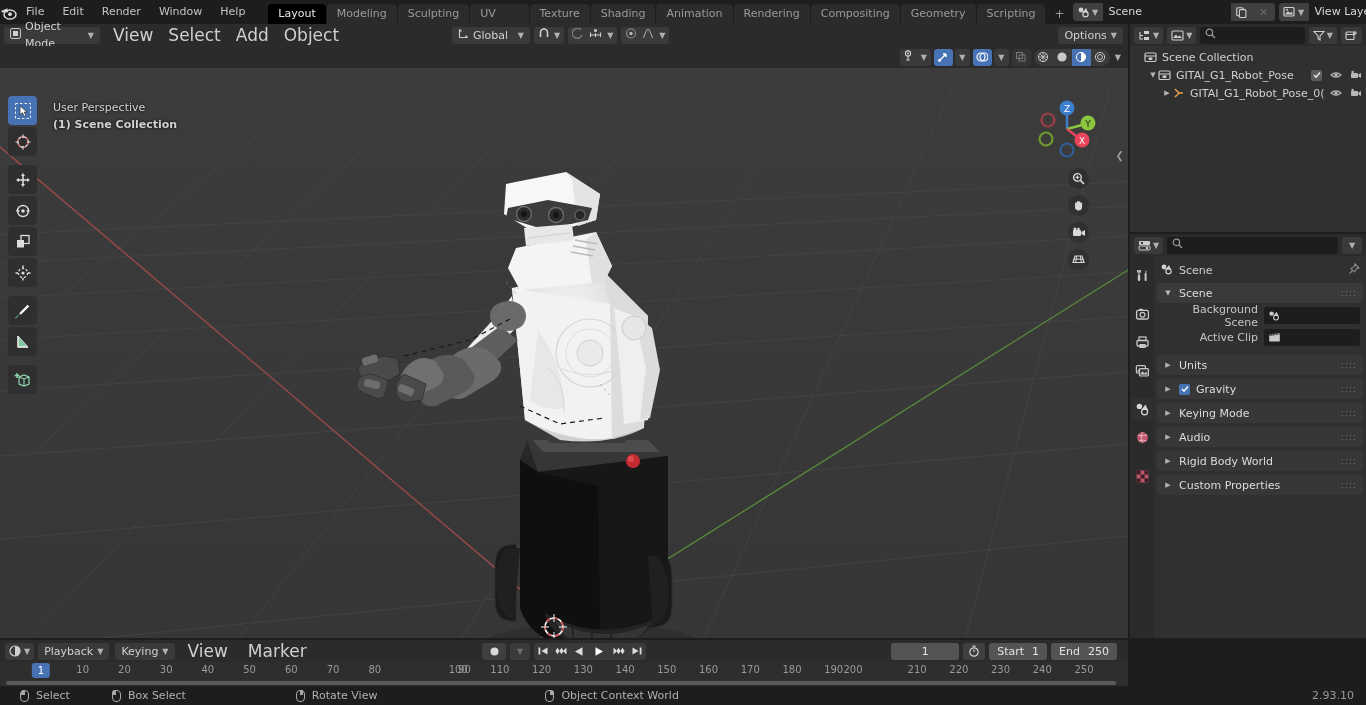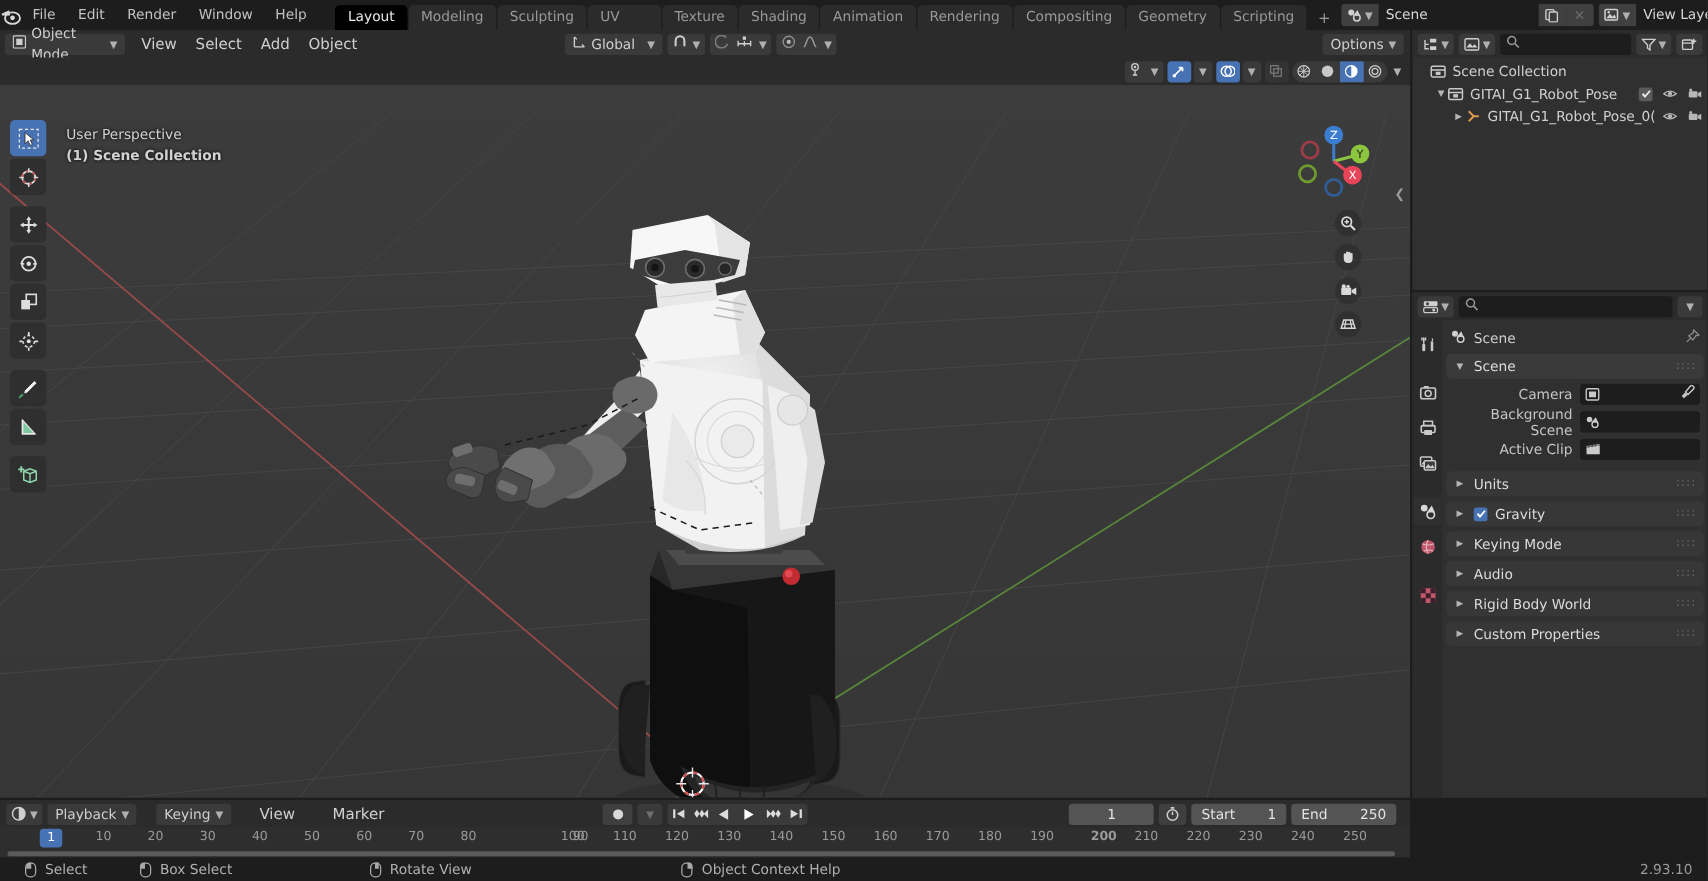--- a/index.html
+++ b/index.html
@@ -54,21 +54,21 @@
     background: #2b2b2b; display: flex; align-items: center; padding-left: 4px;
   }
   .vp-header2 {
     position: absolute; left:0; top:22px; width: 1128px; height: 22px;
     background: #2b2b2b; display: flex; align-items: center; padding-left: 4px;
   }
   .hdr-btn {
     height: 17px; line-height: 17px; background: #3a3a3a; border-radius: 3px;
     padding: 0 6px; font-size: 11px; color: #d0d0d0; display:flex; align-items:center; gap:4px;
   }
-  .hdr-flat { height: 17px; line-height: 17px; padding: 0 7px; font-size: 12px; color: #d0d0d0; border-radius:3px; }
+  .hdr-flat { height: 17px; line-height: 17px; padding: 0 7px; font-size: 17px; color: #d0d0d0; border-radius:3px; }
   .chev { font-size: 8px; color: #b0b0b0; }
   .mode-dd { width: 96px; justify-content: space-between; }
 
   .vp-right { margin-left:auto; display:flex; align-items:center; gap:3px; padding-right:5px; }
   .shade-group { display:flex; align-items:center; background:#3a3a3a; border-radius:9px; height:17px; overflow:hidden;}
   .shade-btn { width:19px; height:17px; display:flex;align-items:center;justify-content:center; }
   .shade-btn.on { background:#4772b3; }
 
   .canvas {
     position: absolute; left: 0; top: 44px; width: 1128px; height: 570px;
@@ -130,21 +130,21 @@
   .prop-label { width:98px; text-align:right; font-size:11px; color:#c5c5c5;}
   .prop-field { flex:1; height:17px; background:#1d1d1d; border-radius:3px; display:flex; align-items:center; padding:0 4px; gap:4px;}
   .eyedrop { margin-left:auto; color:#c9c9c9; }
   .chk { width:11px;height:11px;background:#4772b3;border-radius:2px;display:flex;align-items:center;justify-content:center;color:#fff;font-size:8px;}
 
   
   .timeline { position:absolute; left:0; top:640px; width:1128px; height:46px; background:#303030; }
   .tl-header { height:22px; background:#2b2b2b; display:flex; align-items:center; padding:0 5px; gap:4px; }
   .tl-right { margin-left:auto; display:flex; align-items:center; gap:4px; padding-right:6px;}
   .num-field { height:17px; background:#545454; border-radius:3px; display:flex;align-items:center;justify-content:center; font-size:11px; color:#e2e2e2;}
-  .range-field { height:17px; background:#545454; border-radius:3px; display:flex;align-items:center; font-size:11px; color:#e2e2e2; padding:0 8px; gap:26px;}
+  .range-field { height:17px; background:#545454; border-radius:3px; display:flex;align-items:center; font-size:11px; color:#e2e2e2; padding:0 8px; gap:8px;}
   .play-group { display:flex; align-items:center; background:#3a3a3a; border-radius:3px; height:17px; overflow:hidden; }
   .play-btn { width:18px; height:17px; display:flex;align-items:center;justify-content:center; color:#d8d8d8; }
   .tl-ruler { position:absolute; left:0; top:22px; width:1128px; height:18px; background:#2e2e2e; }
   .tick { position:absolute; top:2px; font-size:10px; color:#9a9a9a; transform:translateX(-50%); }
   .playhead { position:absolute; top:1px; height:15px; background:#4772b3; border-radius:3px; color:#fff; font-size:10px;
     display:flex;align-items:center;justify-content:center; padding:0 6px; transform:translateX(-50%); }
   .tl-scroll { position:absolute; left:0; top:40px; width:1128px; height:6px; background:#2e2e2e;}
   .scrollbar { position:absolute; top:1px; height:4px; background:#5a5a5a; border-radius:2px; }
 
   
@@ -859,36 +859,20 @@
         </div>
 
         <div class="panel-head">
           <span class="tri">▼</span>
           <span>Scene</span>
           <span class="dots">::::</span>
         </div>
 
         <div id="scenefields">
             <div class="prop-row">
-              <div class="prop-label">Camera</div>
-              <div class="prop-field">
-                <span style="display: flex;">
-                  <svg width="12" height="11" viewBox="0 0 12 11">
-                    <rect x="1" y="1" width="10" height="9" rx="1" fill="none" stroke="#c9c9c9" stroke-width="1.1"></rect>
-                    <rect x="3.2" y="3.2" width="5.6" height="4.6" fill="#c9c9c9"></rect>
-                  </svg>
-                </span>
-                <span></span>
-                <span class="eyedrop"><svg width="12" height="12" viewBox="0 0 12 12">
-                    <path d="M8 1.2 a1.7 1.7 0 0 1 2.8 2 L6.4 7.6 L4.4 5.6 Z" fill="none" stroke="#c9c9c9" stroke-width="1.1"></path>
-                    <path d="M4 6 L1.4 8.8 L3.2 10.6 L6 8 Z" fill="#c9c9c9"></path>
-                  </svg></span>
-              </div>
-            </div>
-            <div class="prop-row">
               <div class="prop-label">Background Scene</div>
               <div class="prop-field">
                 <span style="display: flex;">
                   <svg width="13" height="11" viewBox="0 0 13 11">
                     <circle cx="3.6" cy="3.6" r="2.2" fill="#c9c9c9"></circle>
                     <path d="M5.2 6 L8.6 1.8 L10.6 6 Z" fill="#c9c9c9"></path>
                     <circle cx="8" cy="7.6" r="2.4" fill="none" stroke="#c9c9c9" stroke-width="1.1"></circle>
                   </svg>
                 </span>
                 <span></span>
@@ -955,21 +939,21 @@
 
   <div class="timeline">
     <div class="tl-header">
       <div class="sq-btn">
         <svg width="13" height="12" viewBox="0 0 13 12">
             <circle cx="6" cy="6" r="5" fill="none" stroke="#cfcfcf" stroke-width="1.2"></circle>
             <path d="M6 1 a5 5 0 0 1 0 10 z" fill="#cfcfcf"></path>
           </svg>
         <span class="chev">▼</span>
       </div>
-      <div id="tlmenus" style="display:flex;align-items:center;gap:16px">
+      <div id="tlmenus" style="display:flex;align-items:center;gap:6px">
           <div class="hdr-btn">
             <span>Playback</span>
             <span class="chev">▼</span>
           </div>
           <div class="hdr-btn">
             <span>Keying</span>
             <span class="chev">▼</span>
           </div>
           <div class="hdr-flat">View</div>
           <div class="hdr-flat">Marker</div>
@@ -1058,21 +1042,21 @@
           <div class="tick" style="left: 458.2px;">100</div>
           <div class="tick" style="left: 499.92px;">110</div>
           <div class="tick" style="left: 541.64px;">120</div>
           <div class="tick" style="left: 583.36px;">130</div>
           <div class="tick" style="left: 625.08px;">140</div>
           <div class="tick" style="left: 666.8px;">150</div>
           <div class="tick" style="left: 708.52px;">160</div>
           <div class="tick" style="left: 750.24px;">170</div>
           <div class="tick" style="left: 791.96px;">180</div>
           <div class="tick" style="left: 833.68px;">190</div>
-          <div class="tick" style="left: 883px; font-weight: bold;">200</div>
+          <div class="tick" style="left: 853px;">200</div>
           <div class="tick" style="left: 917.12px;">210</div>
           <div class="tick" style="left: 958.84px;">220</div>
           <div class="tick" style="left: 1000.56px;">230</div>
           <div class="tick" style="left: 1042.28px;">240</div>
           <div class="tick" style="left: 1084px;">250</div>
         </div>
       <div class="playhead" style="left:41px">1</div>
     </div>
     <div class="tl-scroll">
       <div class="scrollbar" style="left:6px;width:1110px"></div>
@@ -1088,19 +1072,19 @@
         <div class="status-item" style="margin-left: 42px;">
           <span class="mouse-ico l"></span>
           <span>Box Select</span>
         </div>
         <div class="status-item" style="margin-left: 110px;">
           <span class="mouse-ico m"></span>
           <span>Rotate View</span>
         </div>
         <div class="status-item" style="margin-left: 168px;">
           <span class="mouse-ico r"></span>
-          <span>Object Context Help</span>
+          <span>Object Context World</span>
         </div>
       </div>
     <div class="version">2.93.10</div>
   </div>
 
 </div>
 
 </body></html>

